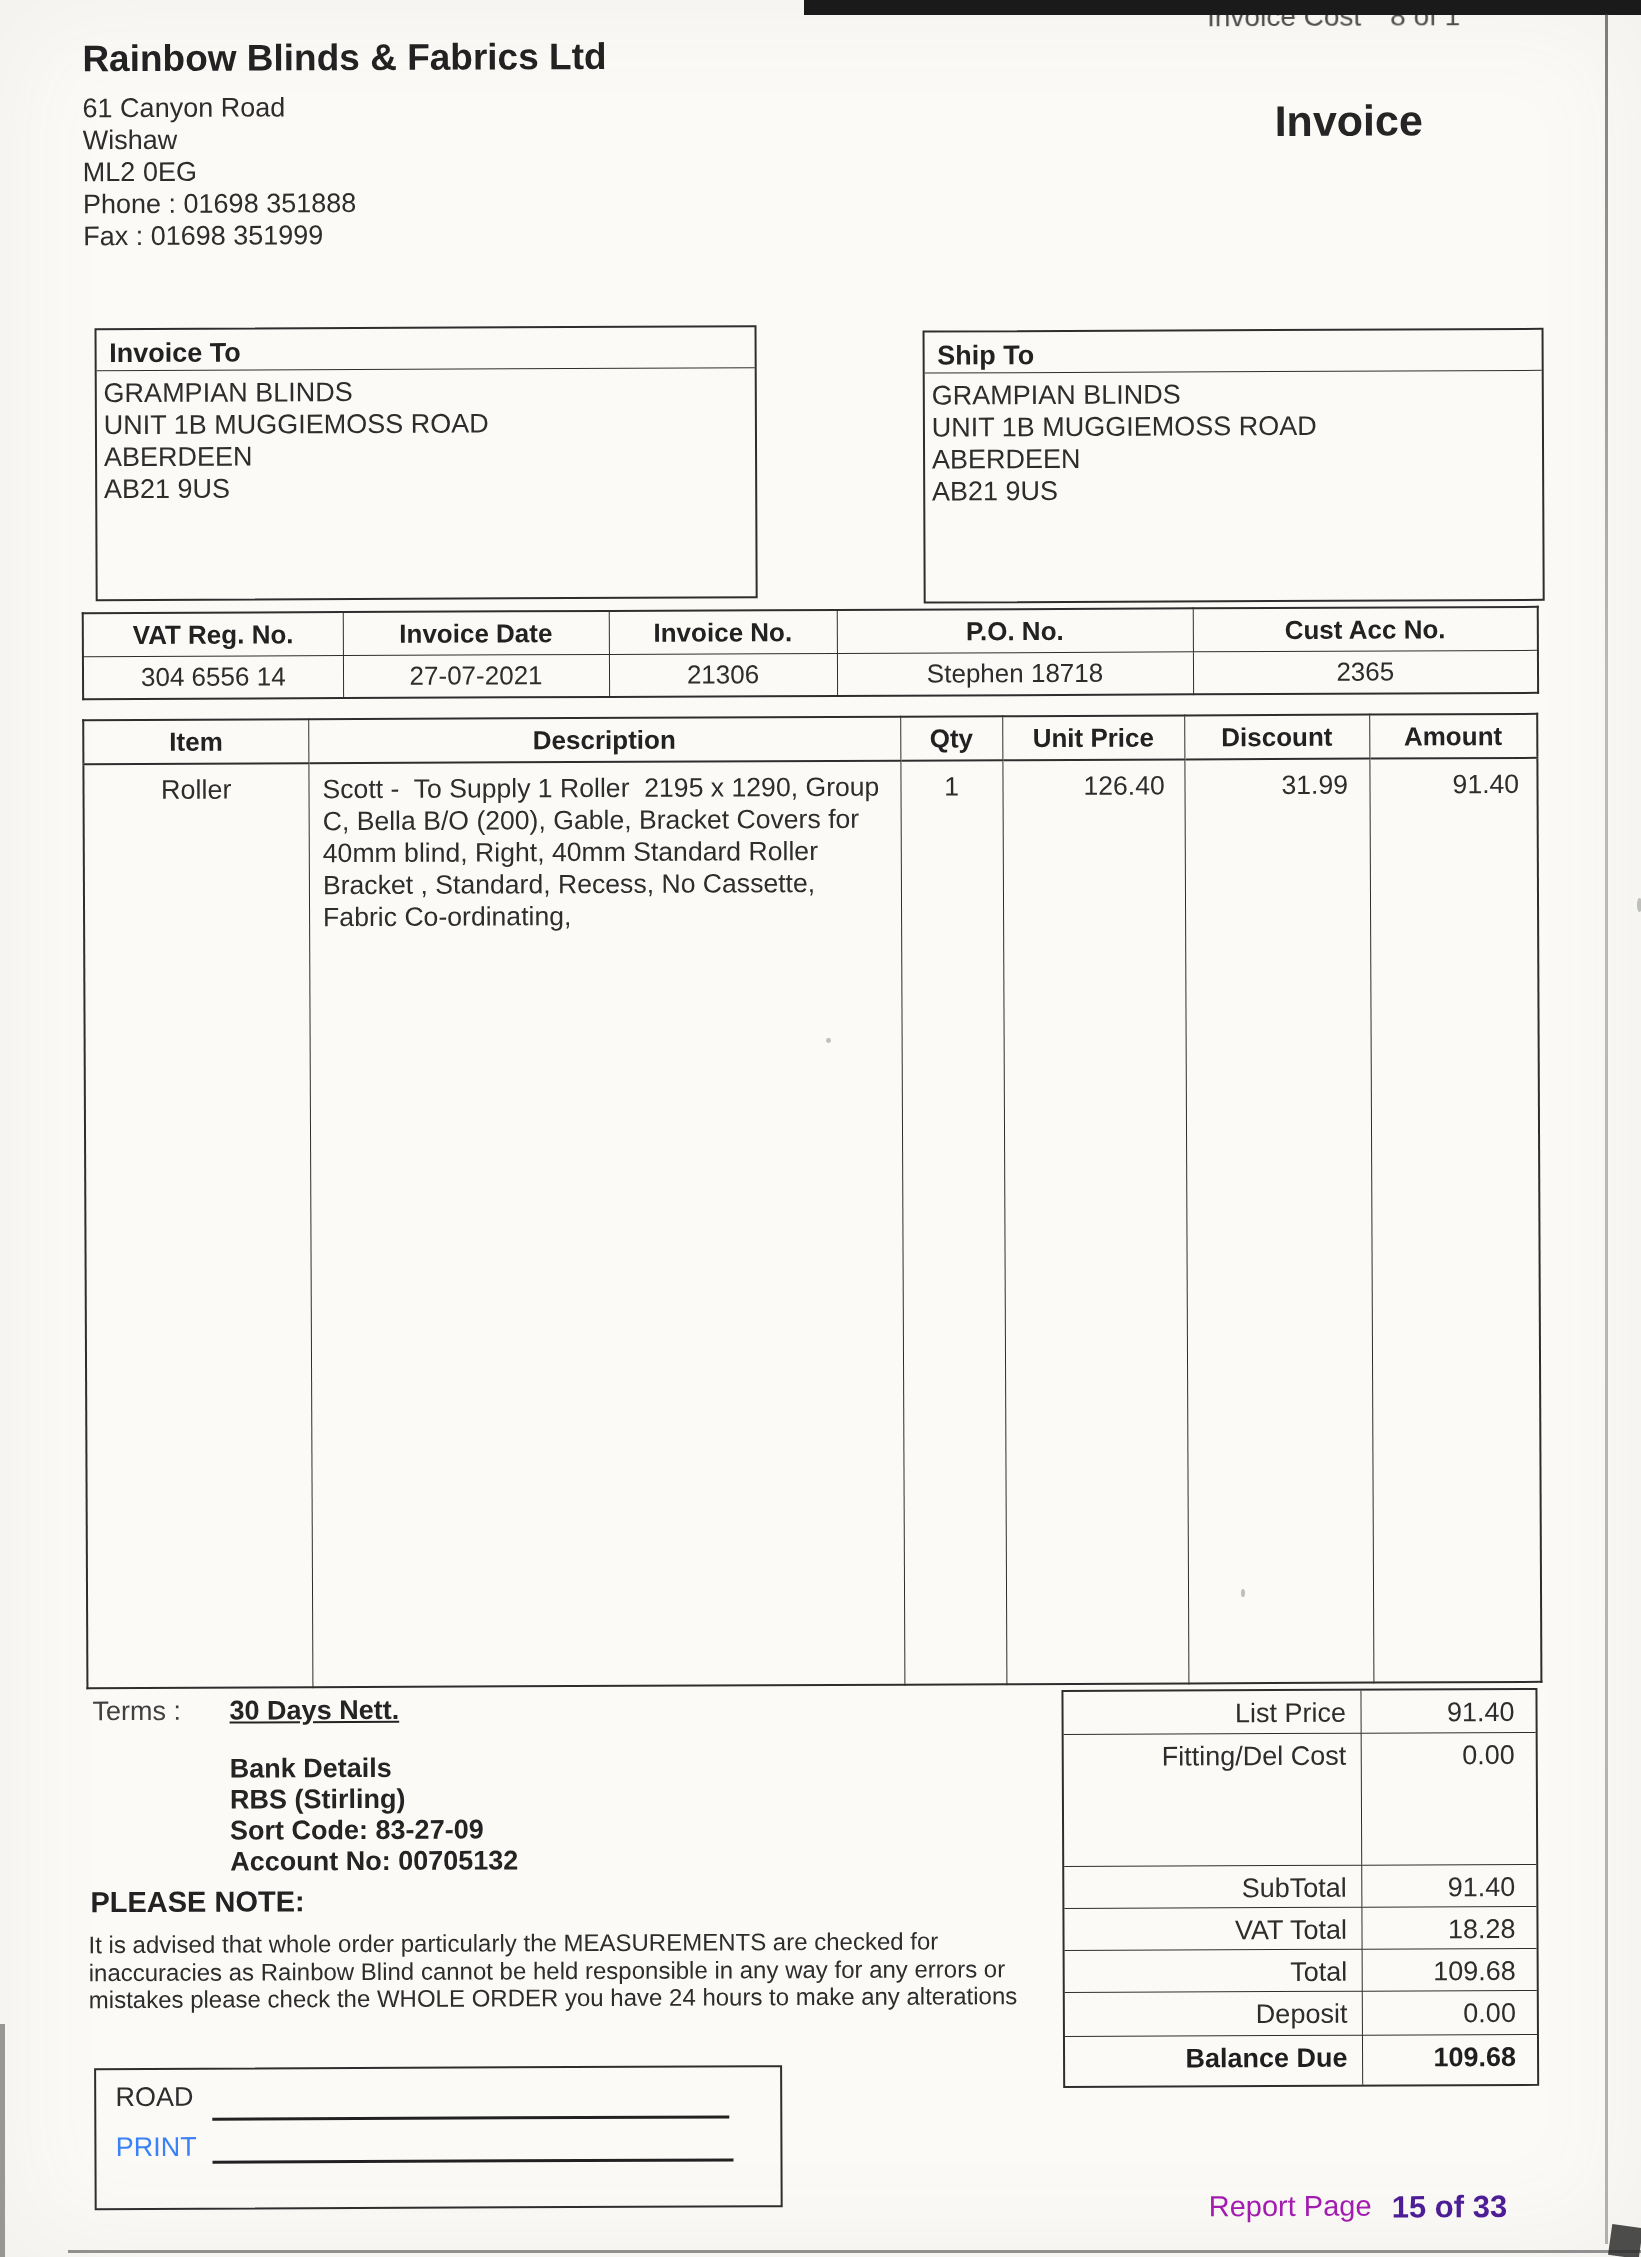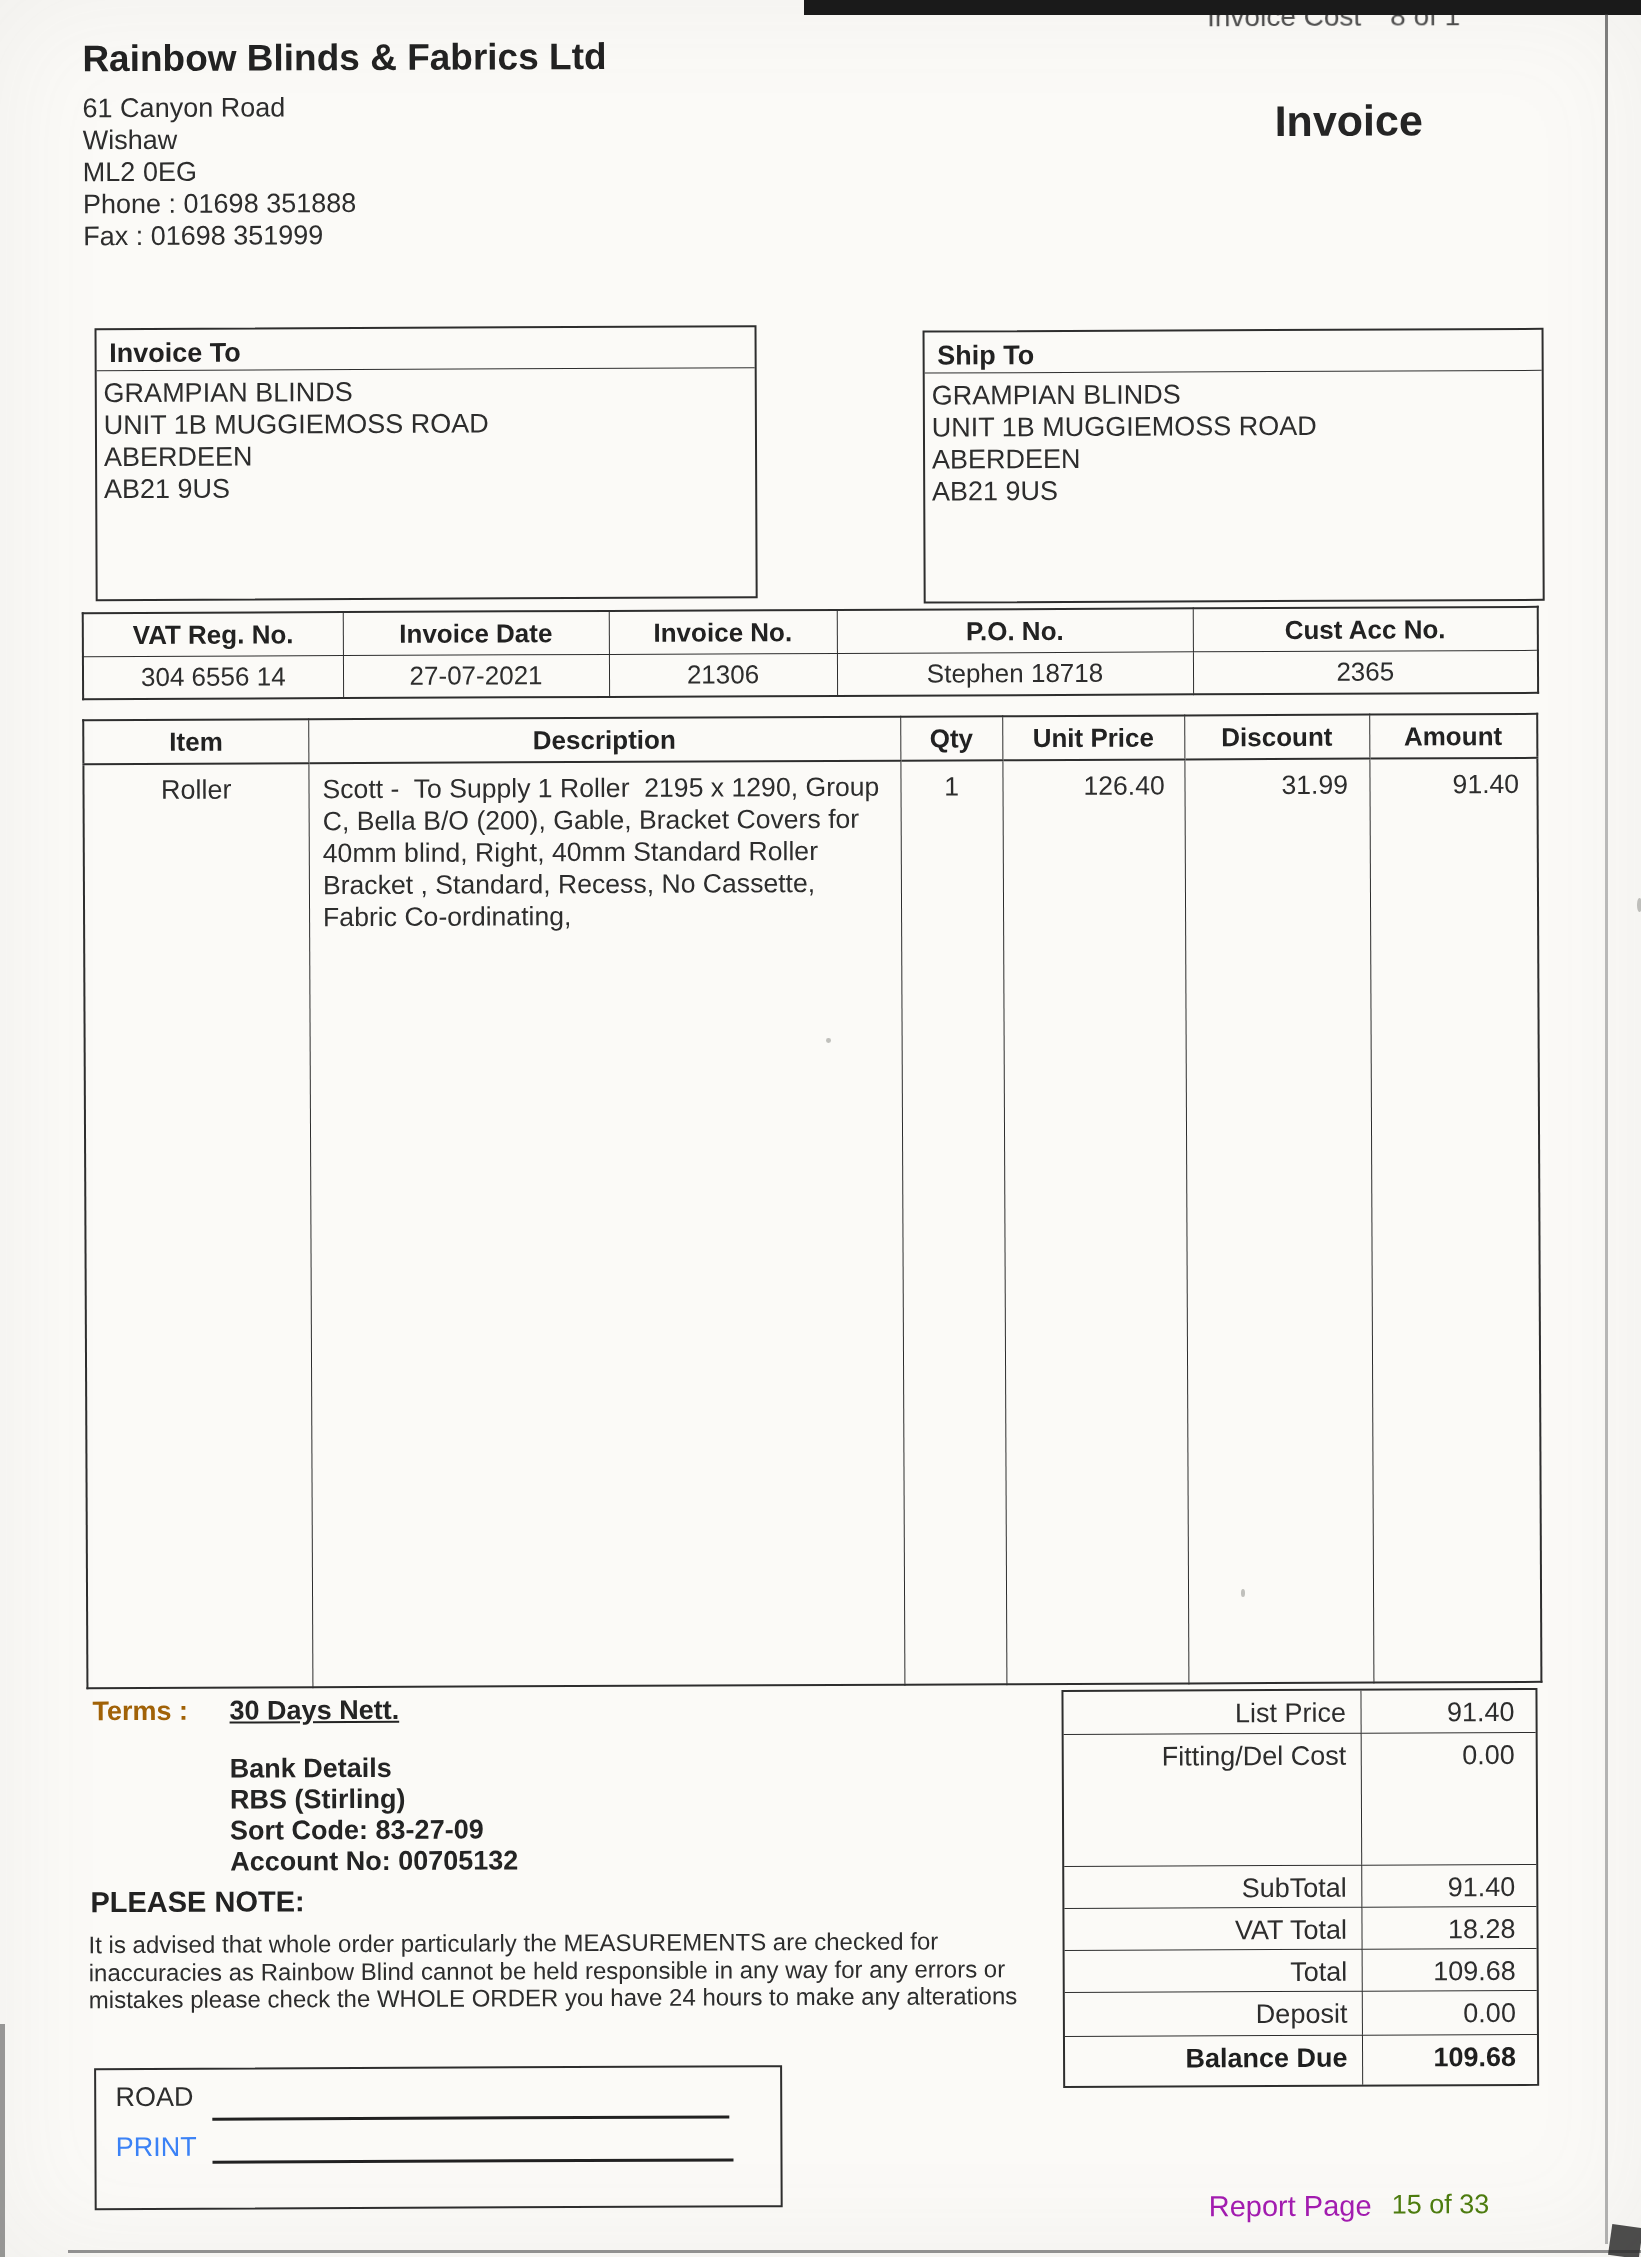--- a/index.html
+++ b/index.html
@@ -54,21 +54,21 @@
     font-size:26px;font-weight:700;color:#222;text-align:center;padding:0;}
   .items-table td{border:1.9px solid #2e2e2e;height:911px;vertical-align:top;font-size:26.6px;color:#2d2d2d;}
   td.cell-item{text-align:center;padding-top:9.7px;font-size:27px;}
   td.cell-desc{padding:8.7px 13.5px 0 13.5px;line-height:32px;white-space:pre-wrap;}
   td.cell-qty{text-align:center;padding-top:9.7px;}
   td.cell-num{text-align:right;padding-top:9.7px;}
   td.cell-unit{padding-right:19.3px;}
   td.cell-disc{padding-right:21px;}
   td.cell-amt{padding-right:17.4px;}
   
-  .terms-label{position:absolute;left:90px;top:1693px;font-size:27px;font-weight:700;color:#a16207;}
+  .terms-label{position:absolute;left:90px;top:1693px;font-size:27px;font-weight:400;color:#404040;}
   .terms-value{position:absolute;left:227px;top:1693px;font-size:27px;font-weight:700;color:#242424;text-decoration:underline;}
   .bank-block{position:absolute;left:227px;top:1751px;font-size:27px;font-weight:700;line-height:31px;color:#242424;}
   .note-heading{position:absolute;left:87px;top:1883px;font-size:29px;font-weight:700;color:#222;}
   .note-body{position:absolute;left:85px;top:1928px;width:980px;font-size:24px;line-height:27.5px;color:#2d2d2d;}
   
   .totals-box{position:absolute;left:1059px;top:1691px;width:476px;box-sizing:border-box;
     border:2.9px solid #2e2e2e;display:grid;grid-template-columns:298px 1fr;
     grid-template-rows:42px 132px 42px 42px 42px 44px 50px;}
   .totals-box .t-label{border-right:1.9px solid #2e2e2e;text-align:right;padding:6.8px 14.5px 0 0;
     font-size:27px;color:#2d2d2d;box-sizing:border-box;}
@@ -77,21 +77,21 @@
   .totals-box .bold{font-weight:700;color:#1f1f1f;}
   
   .sign-box{position:absolute;left:90px;top:2065px;width:688px;height:142px;box-sizing:border-box;
     border:2.9px solid #2e2e2e;}
   .sign-label{position:absolute;left:19.3px;top:11.6px;font-size:27px;color:#2d2d2d;}
   .print-label{position:absolute;left:19.3px;top:62px;font-size:27px;color:#3b82f6;}
   .sign-line{position:absolute;left:116px;top:48px;width:517px;height:2.9px;background:#222;}
   .print-line{position:absolute;left:116px;top:91px;width:521px;height:2.9px;background:#222;}
   
   .report-label{position:absolute;left:1204px;top:2192px;font-size:29px;color:#a21caf;}
-  .report-value{position:absolute;left:1387px;top:2192px;font-size:27px;color:#4d7c0f;}
+  .report-value{position:absolute;left:1387px;top:2192px;font-size:31px;color:#4c1d95;font-weight:bold;}
 </style>
 </head>
 <body>
 
 <div class="page">
 
   <div class="content">
 
     <div class="company-name">Rainbow Blinds &amp; Fabrics Ltd</div>
     <div class="company-address">

